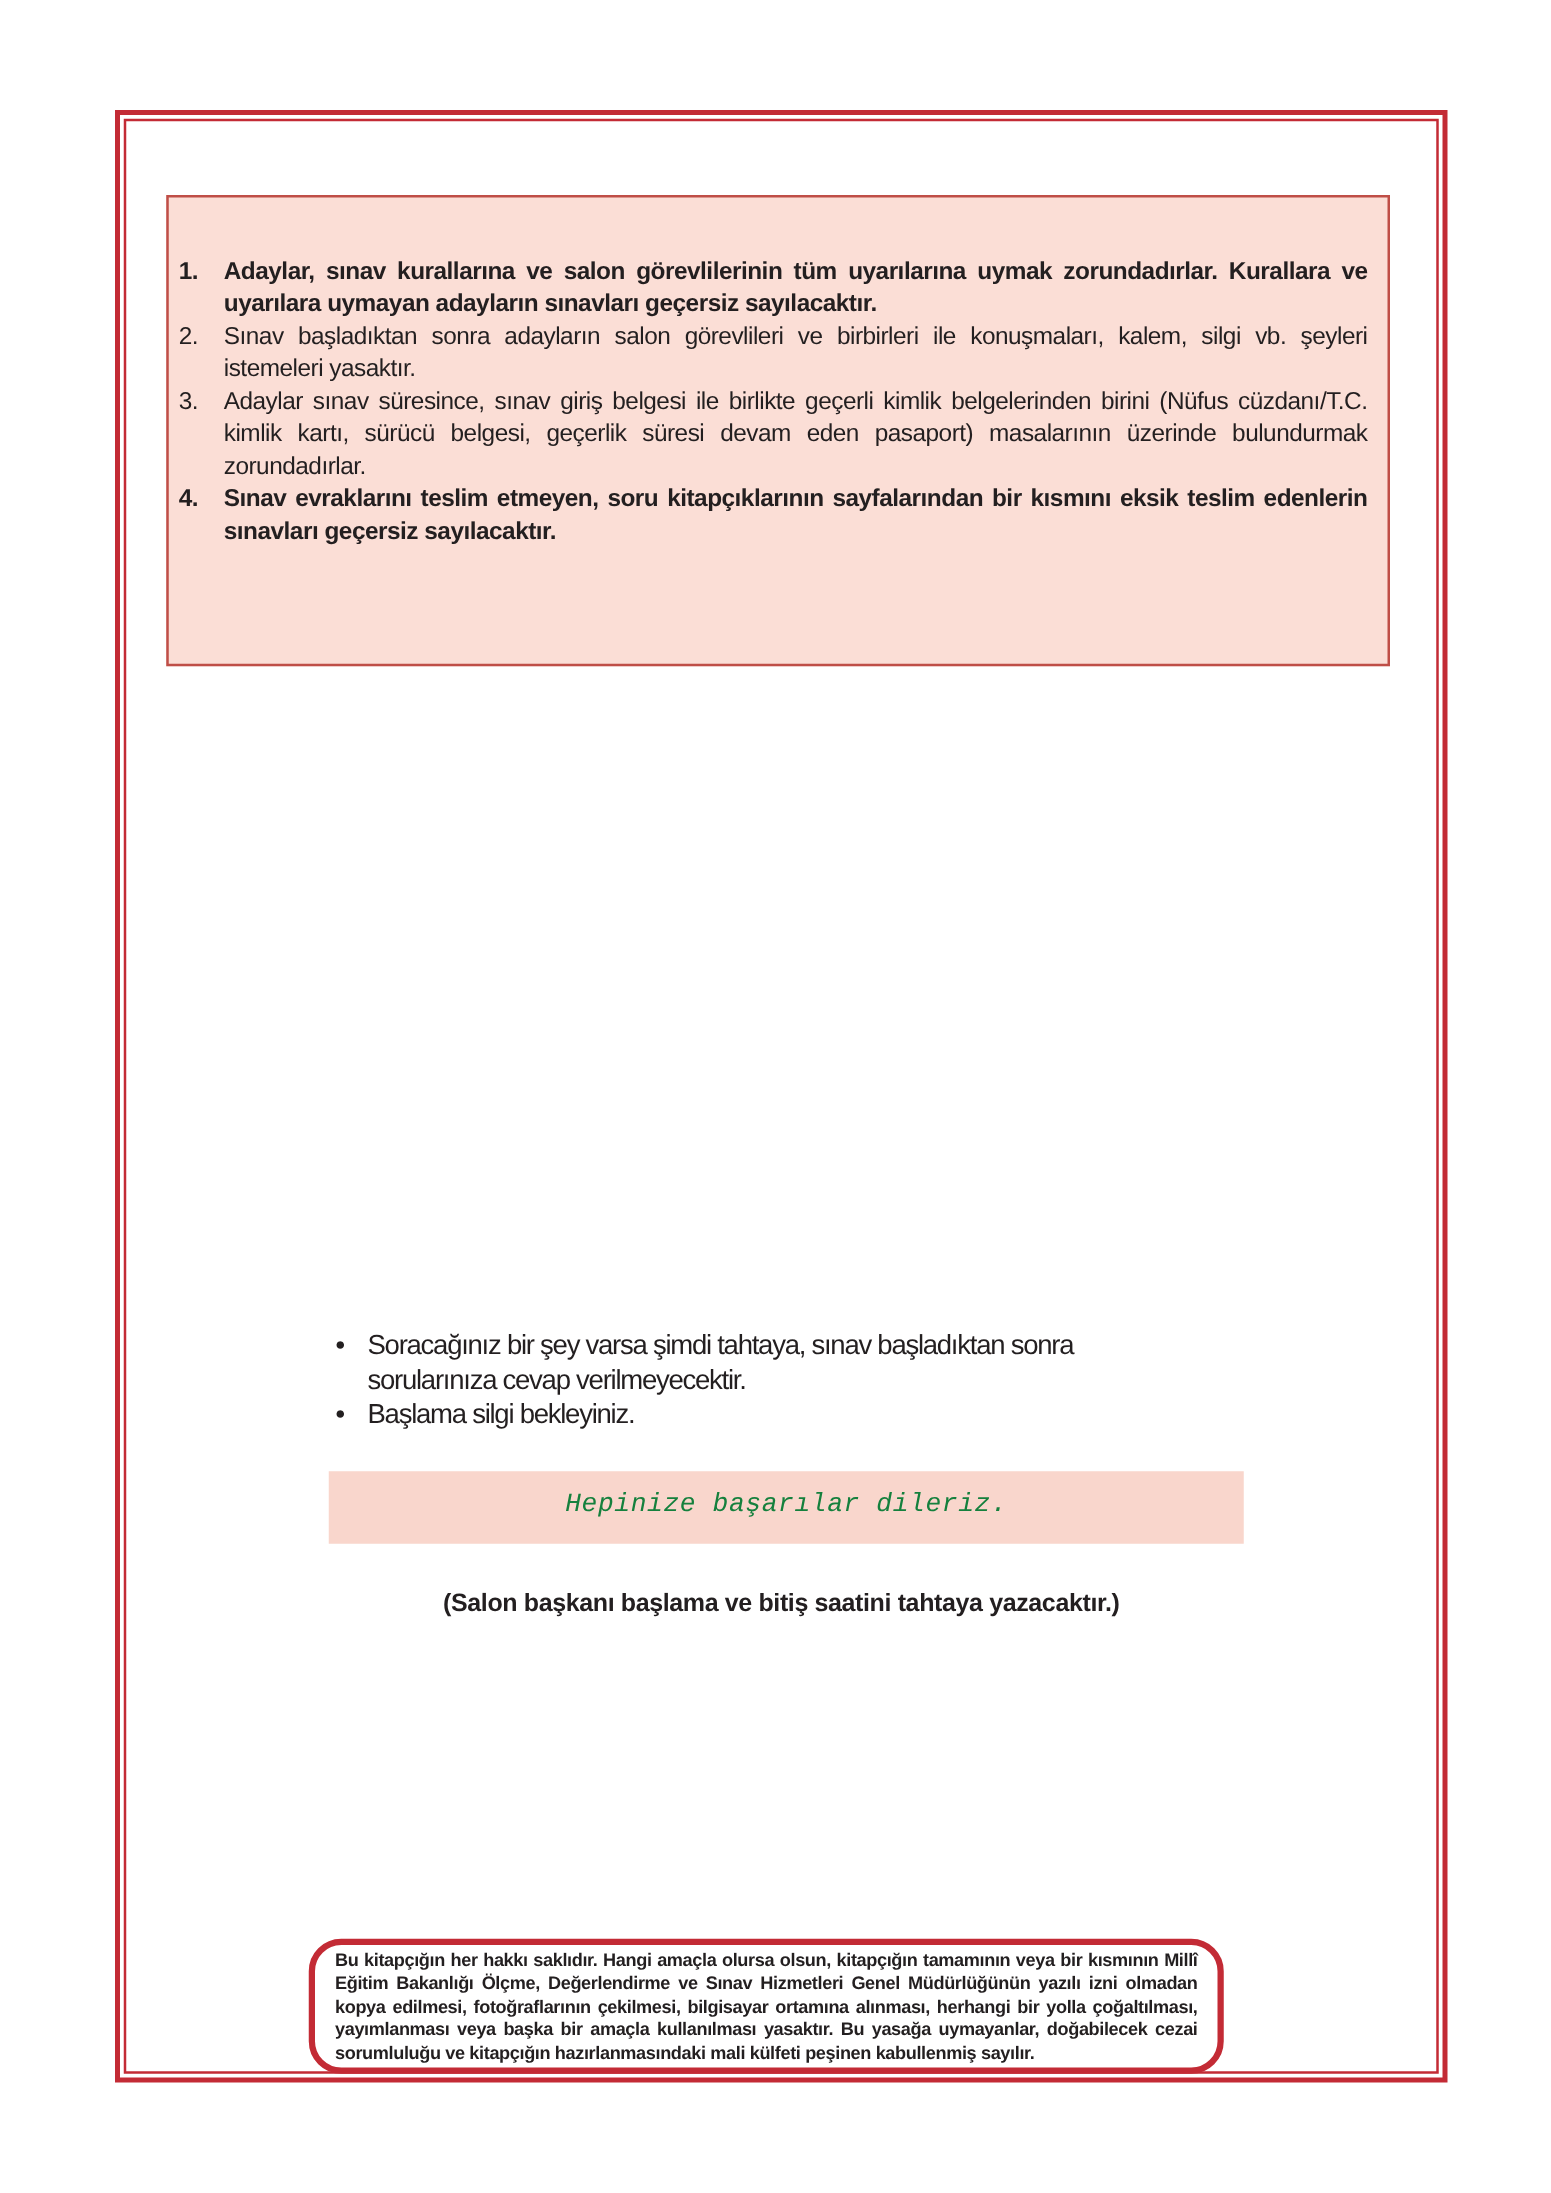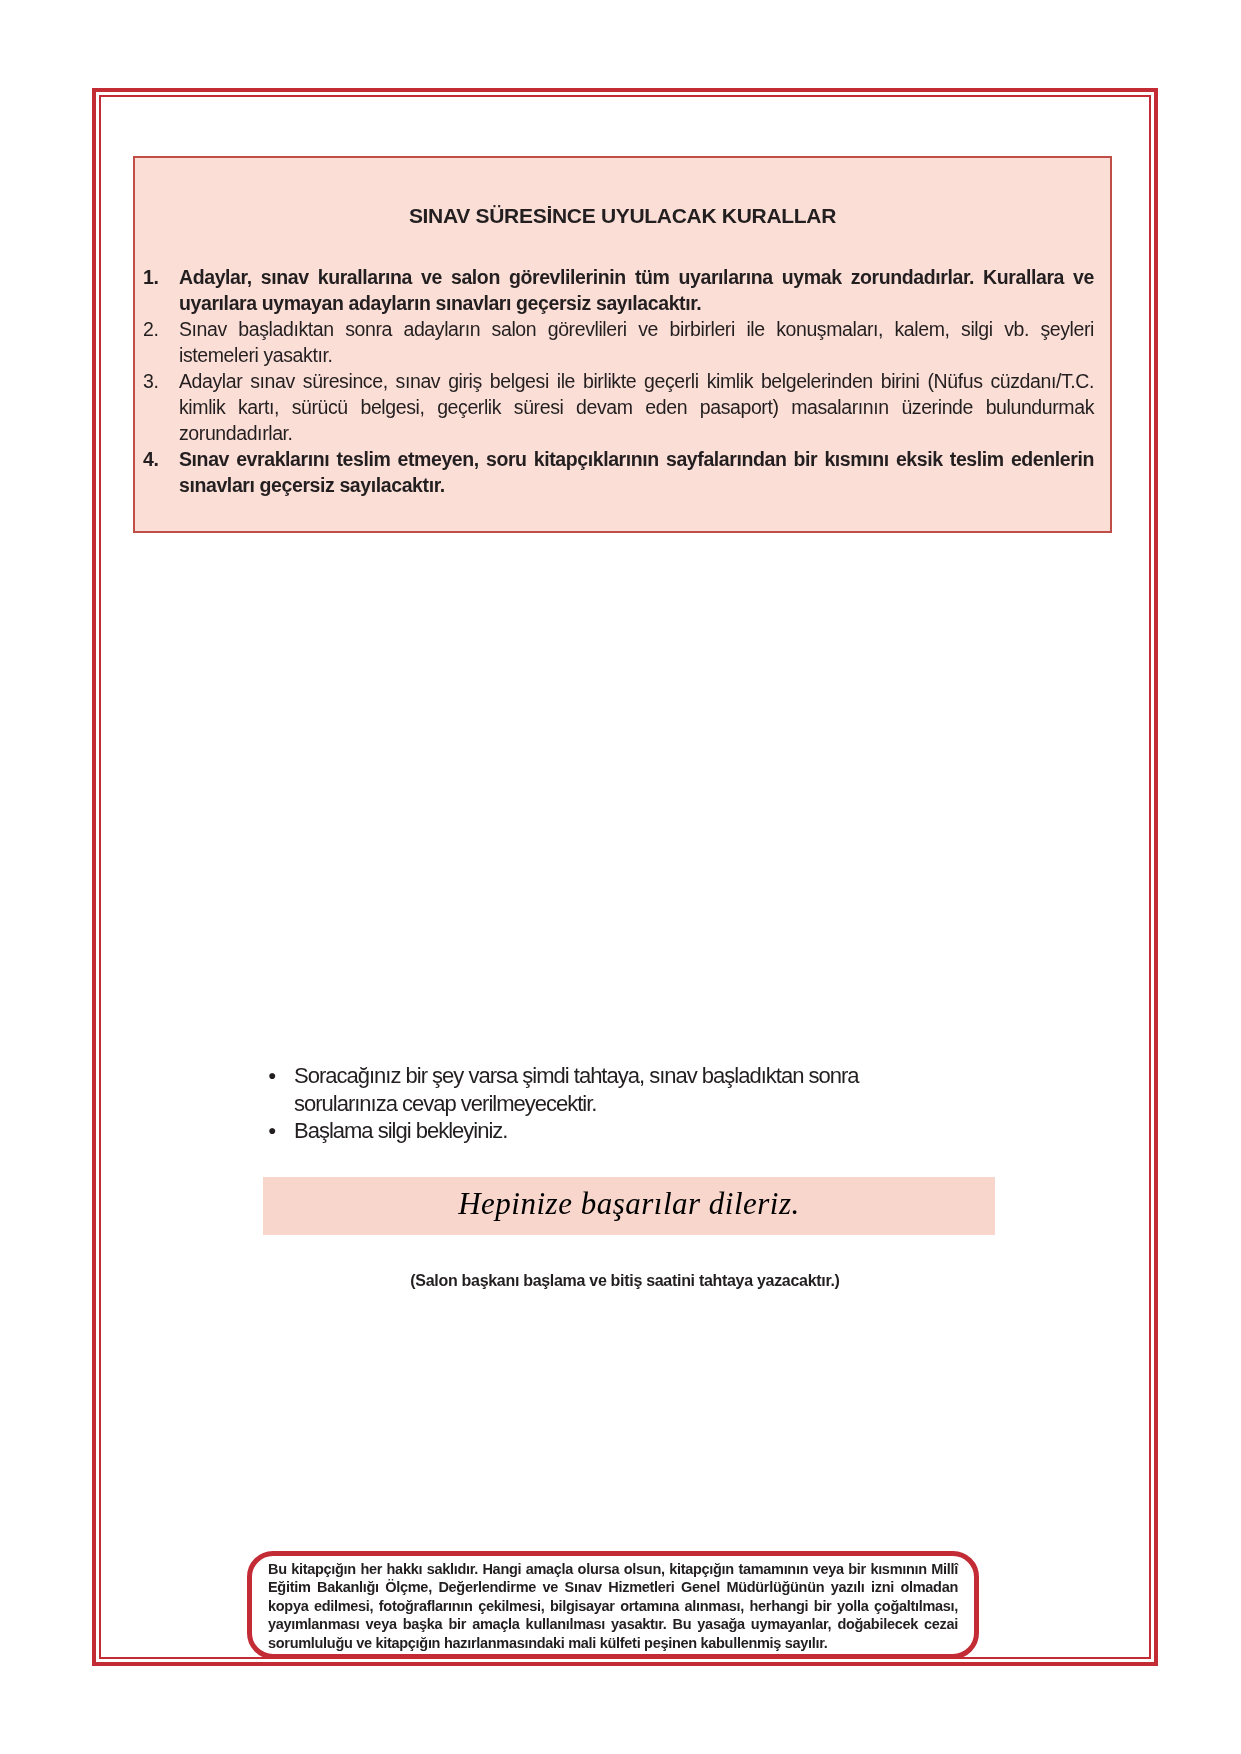--- a/index.html
+++ b/index.html
@@ -60,29 +60,29 @@
   .bullet-dot { flex: 0 0 26px; font-size: 14px; line-height: 27.5px; }
   .bullet-text { flex: 1; }
 
   
   .banner {
     position: absolute; left: 263px; top: 1177px; width: 732px; height: 58px;
     background: var(--banner-pink);
     display: flex; align-items: center; justify-content: center;
   }
   .banner-text {
-    font-family: Liberation Serif, serif;
-    font-style: italic; font-size: 31px; letter-spacing: 0.5px;
-    color: #000000; padding-bottom: 4px;
+    font-family: Liberation Mono, monospace;
+    font-style: italic; font-size: 21px; letter-spacing: 0.5px;
+    color: #15803d; padding-bottom: 4px;
   }
 
   
   .chalk-note {
     position: absolute; left: 92px; top: 1272px; width: 1066px;
-    text-align: center; font-weight: bold; font-size: 16px; letter-spacing: -0.3px;
+    text-align: center; font-weight: bold; font-size: 20px; letter-spacing: -0.3px;
   }
 
   
   .copyright-box {
     position: absolute; left: 247px; top: 1551px; width: 732px; height: 108px;
     background: #ffffff; border: 5px solid var(--red); border-radius: 26px;
     padding: 4px 16px; z-index: 2;
   }
   .copyright-text {
     font-size: 14.5px; font-weight: bold; line-height: 18.4px;
@@ -90,21 +90,20 @@
   }
 </style>
 </head>
 <body>
 
 <div class="frame-outer">
   <div class="frame-inner"></div>
 </div>
 
 <section class="rules-box">
-  <h1 class="rules-title">SINAV SÜRESİNCE UYULACAK KURALLAR</h1>
   <ol class="rules-list">
 
       <li class="rule-row bold">
         <span class="rule-number">1.</span>
         <span class="rule-text">Adaylar, sınav kurallarına ve salon görevlilerinin tüm uyarılarına uymak zorundadırlar. Kurallara ve uyarılara uymayan adayların sınavları geçersiz sayılacaktır.</span>
       </li>
 
       <li class="rule-row">
         <span class="rule-number">2.</span>
         <span class="rule-text">Sınav başladıktan sonra adayların salon görevlileri ve birbirleri ile konuşmaları, kalem, silgi vb. şeyleri istemeleri yasaktır.</span>

